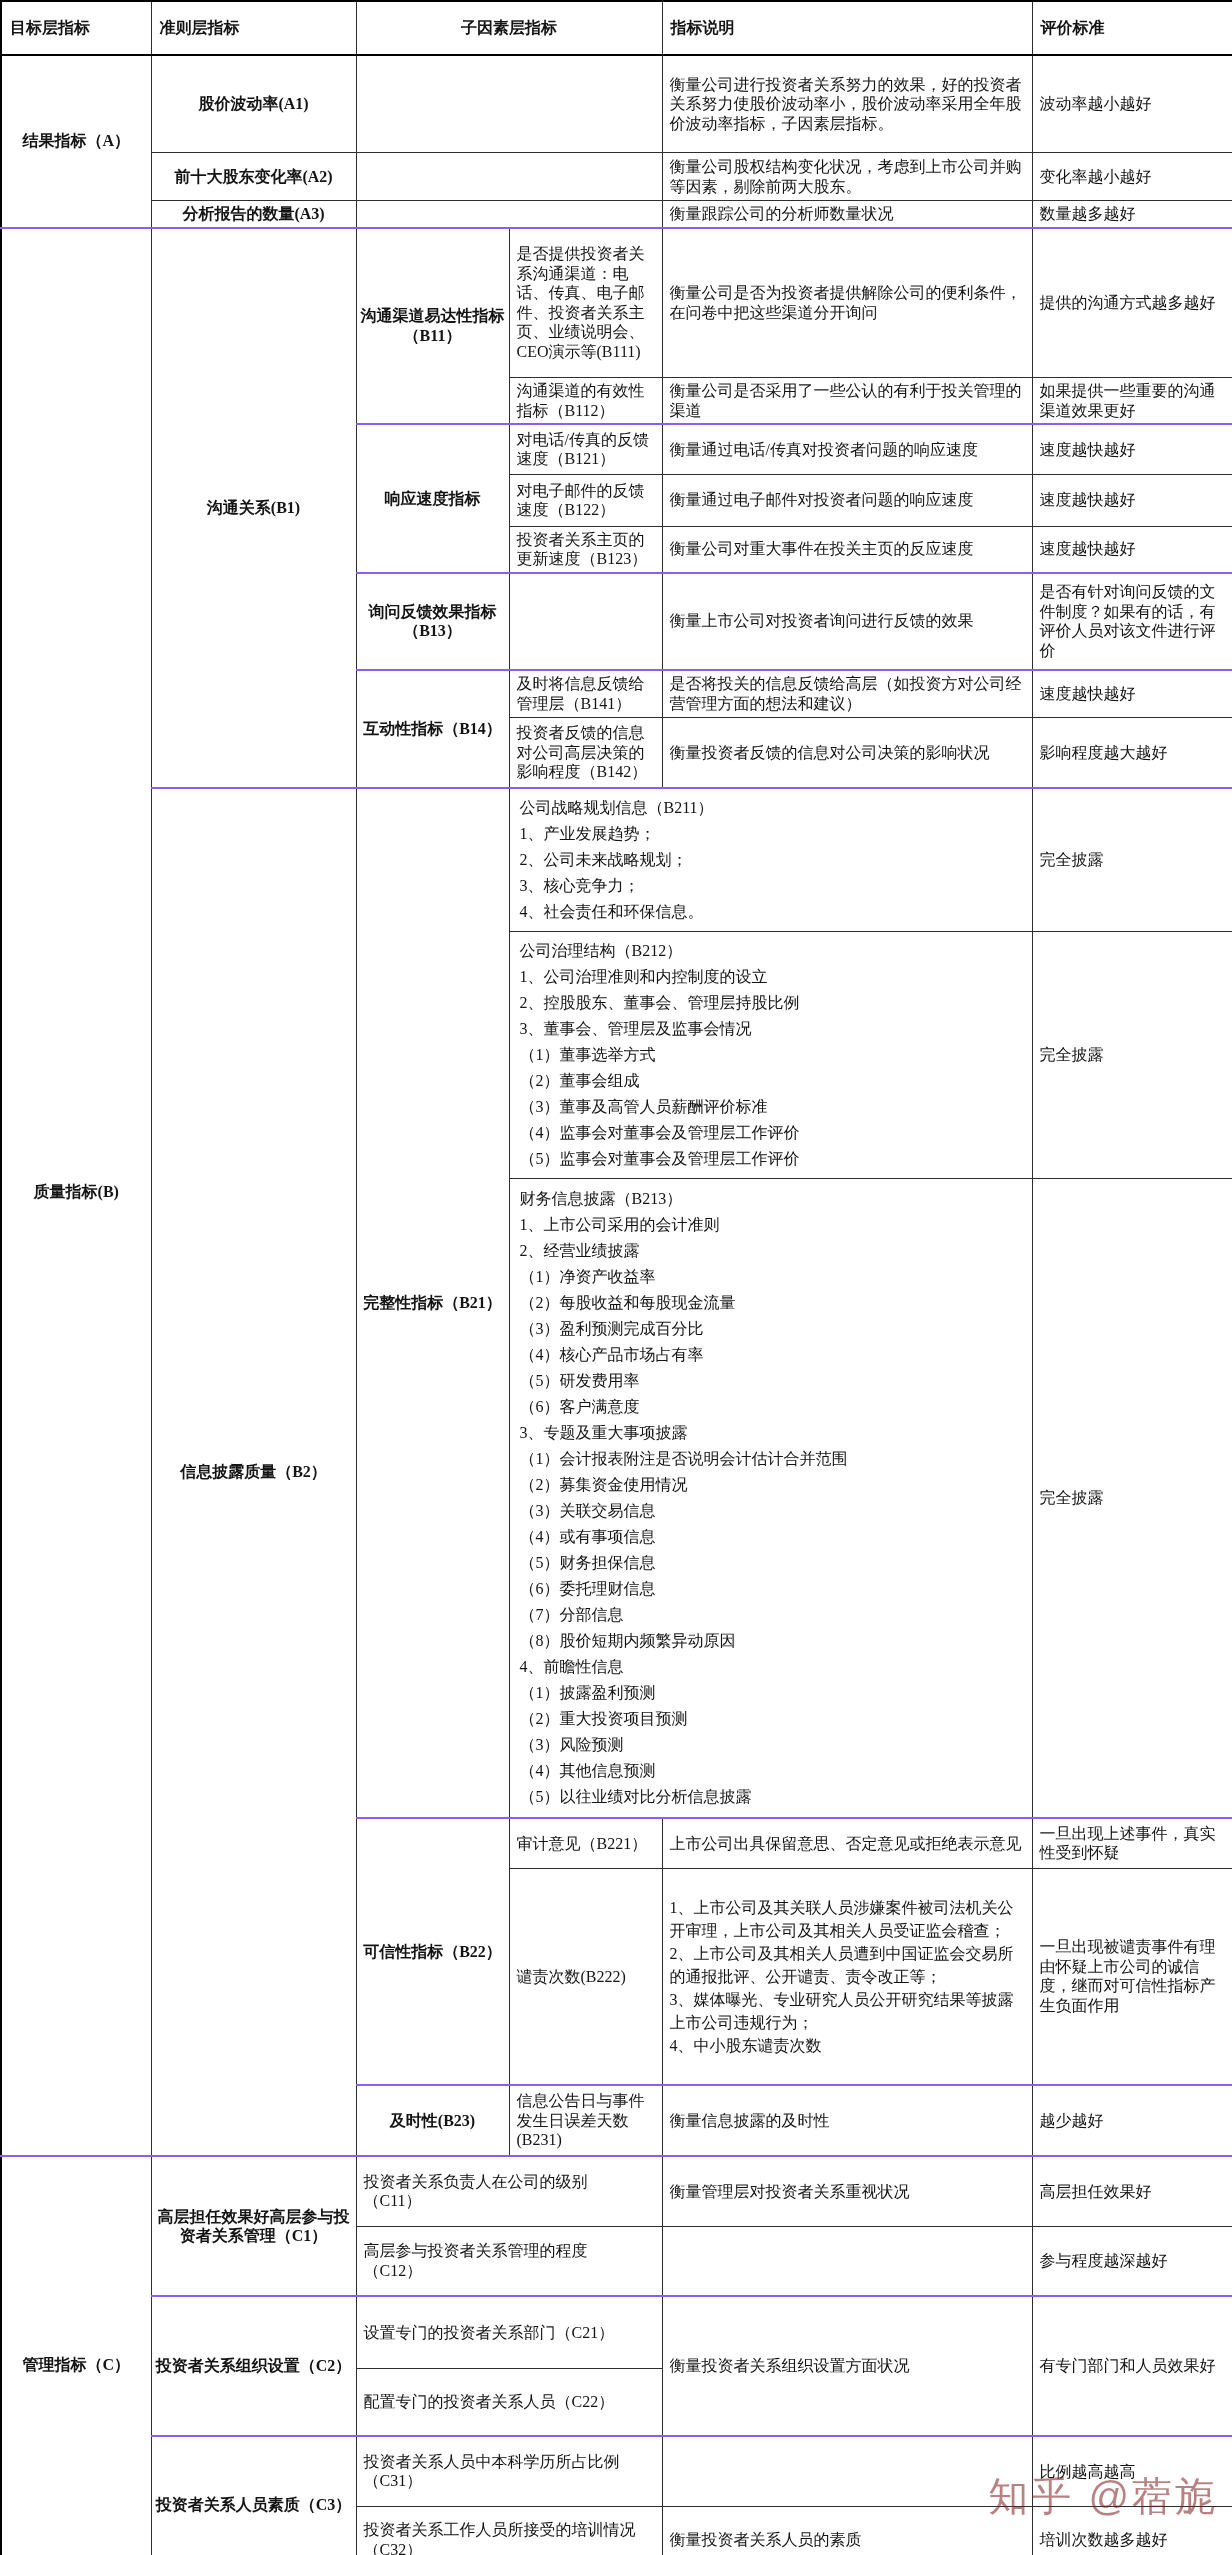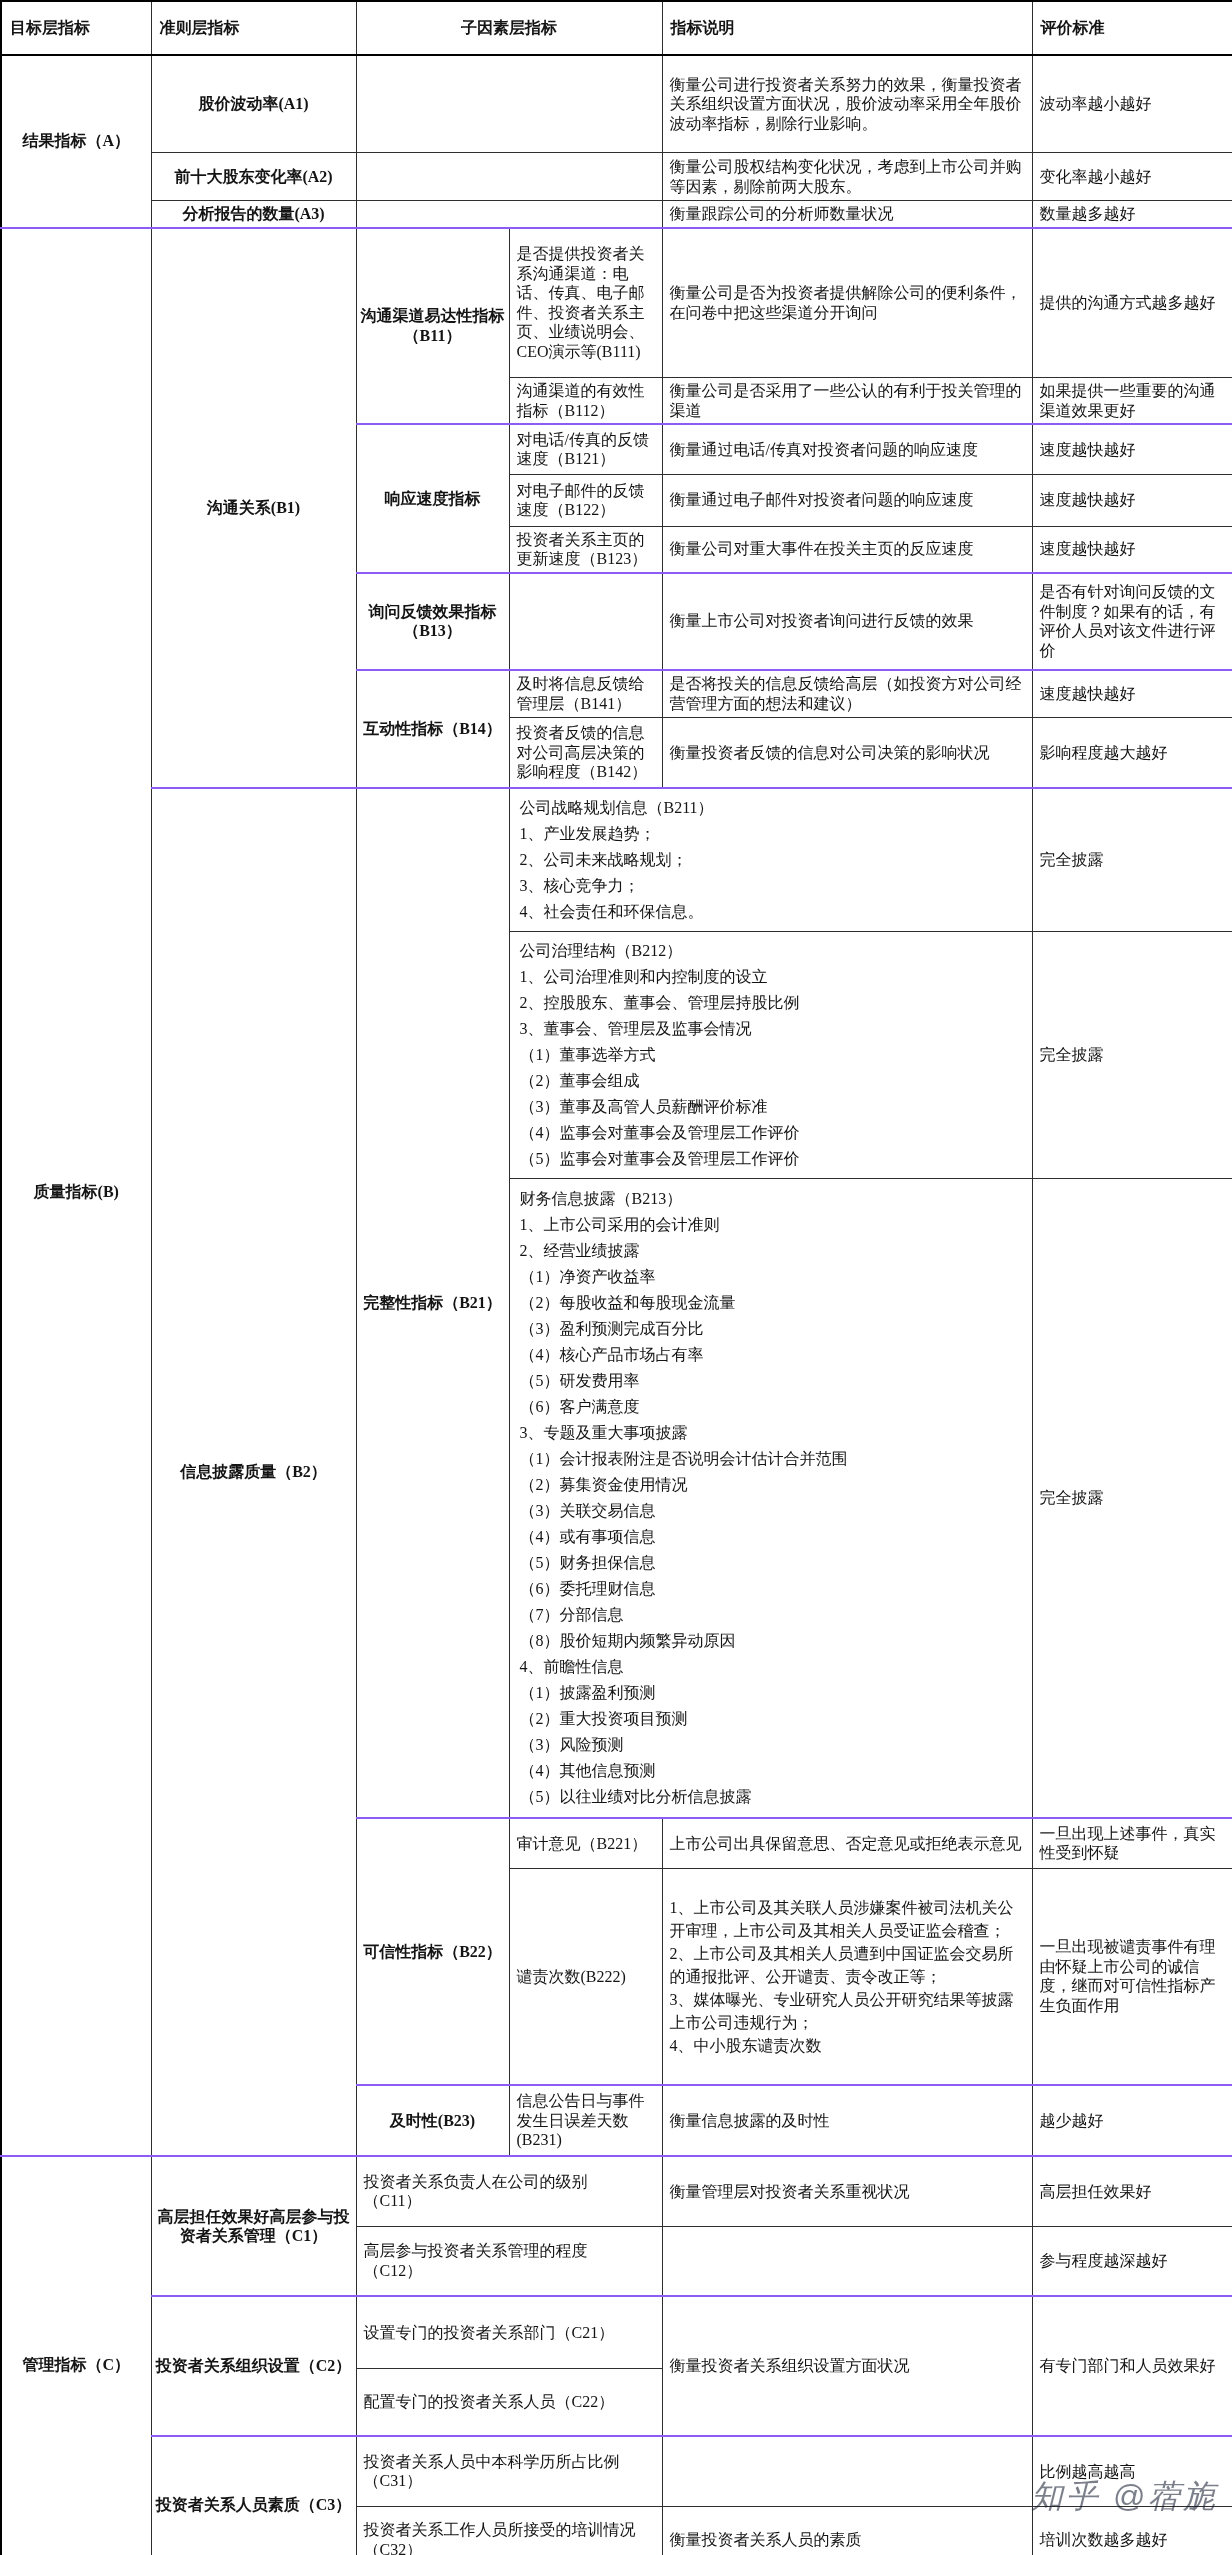--- a/index.html
+++ b/index.html
@@ -12,23 +12,23 @@
   table{border:2px solid #000;}
   th{font-weight:bold;text-align:left;padding:16px 8px;}
   th.ctr{text-align:center;}
   tr.hdr th{border-bottom:2px solid #000;}
   tr.sep td{border-top:2px solid #8b5cf6;}
   td.c{text-align:center;padding:2px 4px;font-weight:bold;}
   td.l{text-align:left;padding:3px 7px;}
   td.pre{white-space:pre-line;margin-top:30px;}
   td.content{white-space:pre-line;line-height:26px;padding:6px 10px;text-align:left;}
   td.list{white-space:pre-line;line-height:23px;}
-  #watermark{position:absolute;top:2474px;right:14px;font-size:32px;line-height:44px;
-             color:#0f172a;opacity:.55;letter-spacing:3px;white-space:nowrap;
-             font-family:"Liberation Sans","DejaVu Sans",sans-serif;pointer-events:none;z-index:5;font-style:italic;}
+  #watermark{position:absolute;top:2474px;right:14px;font-size:40px;line-height:44px;
+             color:#7f1d1d;opacity:.55;letter-spacing:3px;white-space:nowrap;
+             font-family:"Liberation Sans","DejaVu Sans",sans-serif;pointer-events:none;z-index:5;}
 </style>
 </head>
 <body>
 
 <div id="wrap">
   <table>
     <colgroup>
         <col class="c1">
         <col class="c2">
         <col class="c3a">
@@ -43,21 +43,21 @@
       <th>准则层指标</th>
       <th class="ctr" colspan="2">子因素层指标</th>
       <th>指标说明</th>
       <th>评价标准</th>
     </tr>
 
     <tr style="height:98px">
       <td class="c" rowspan="3">结果指标（A）</td>
       <td class="c">股价波动率(A1)</td>
       <td colspan="2"></td>
-      <td class="l">衡量公司进行投资者关系努力的效果，衡量投资者关系组织设置方面状况，股价波动率采用全年股价波动率指标，剔除行业影响。</td>
+      <td class="l">衡量公司进行投资者关系努力的效果，好的投资者关系努力使股价波动率小，股价波动率采用全年股价波动率指标，子因素层指标。</td>
       <td class="l">波动率越小越好</td>
     </tr>
     <tr style="height:48px">
       <td class="c">前十大股东变化率(A2)</td>
       <td colspan="2"></td>
       <td class="l">衡量公司股权结构变化状况，考虑到上市公司并购等因素，剔除前两大股东。</td>
       <td class="l">变化率越小越好</td>
     </tr>
     <tr style="height:26px">
       <td class="c">分析报告的数量(A3)</td>

